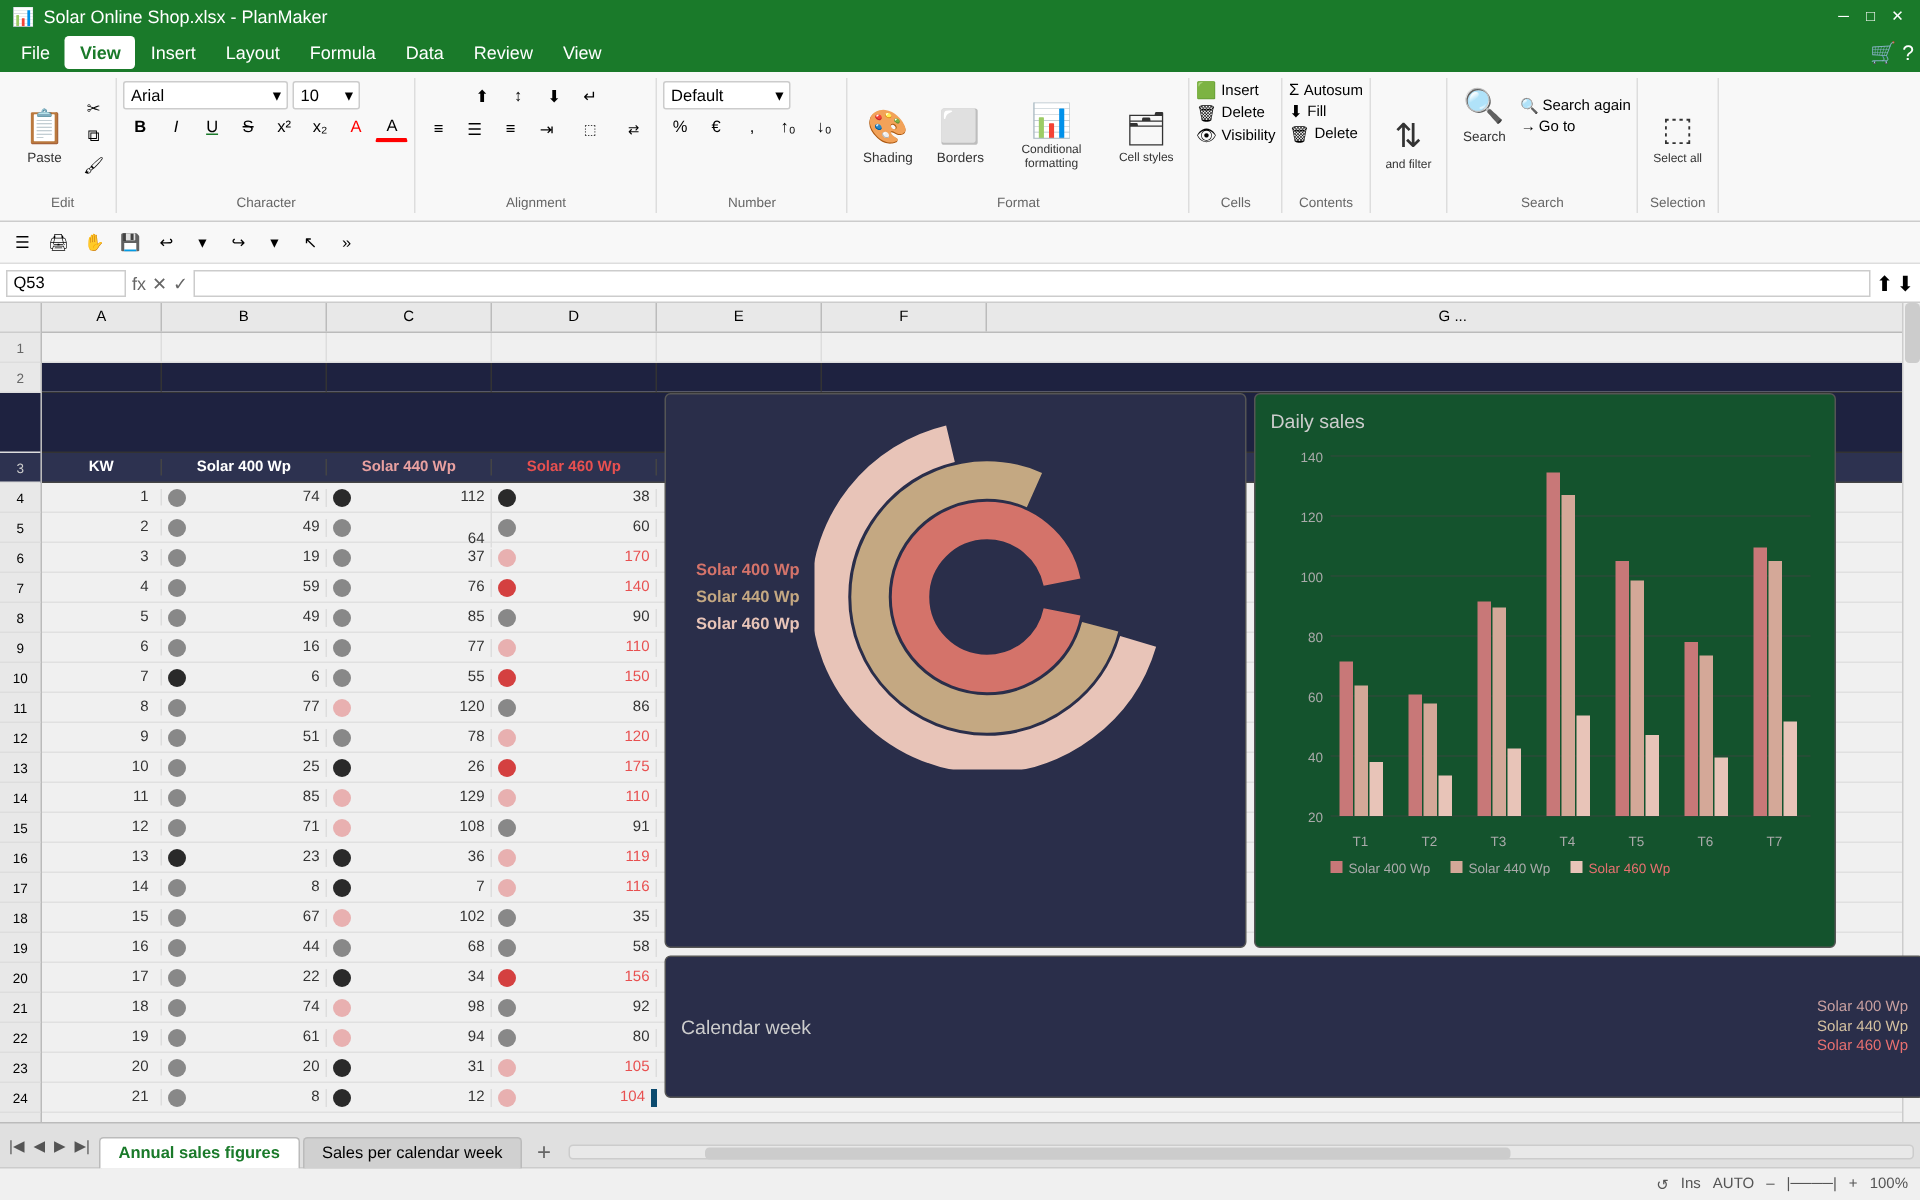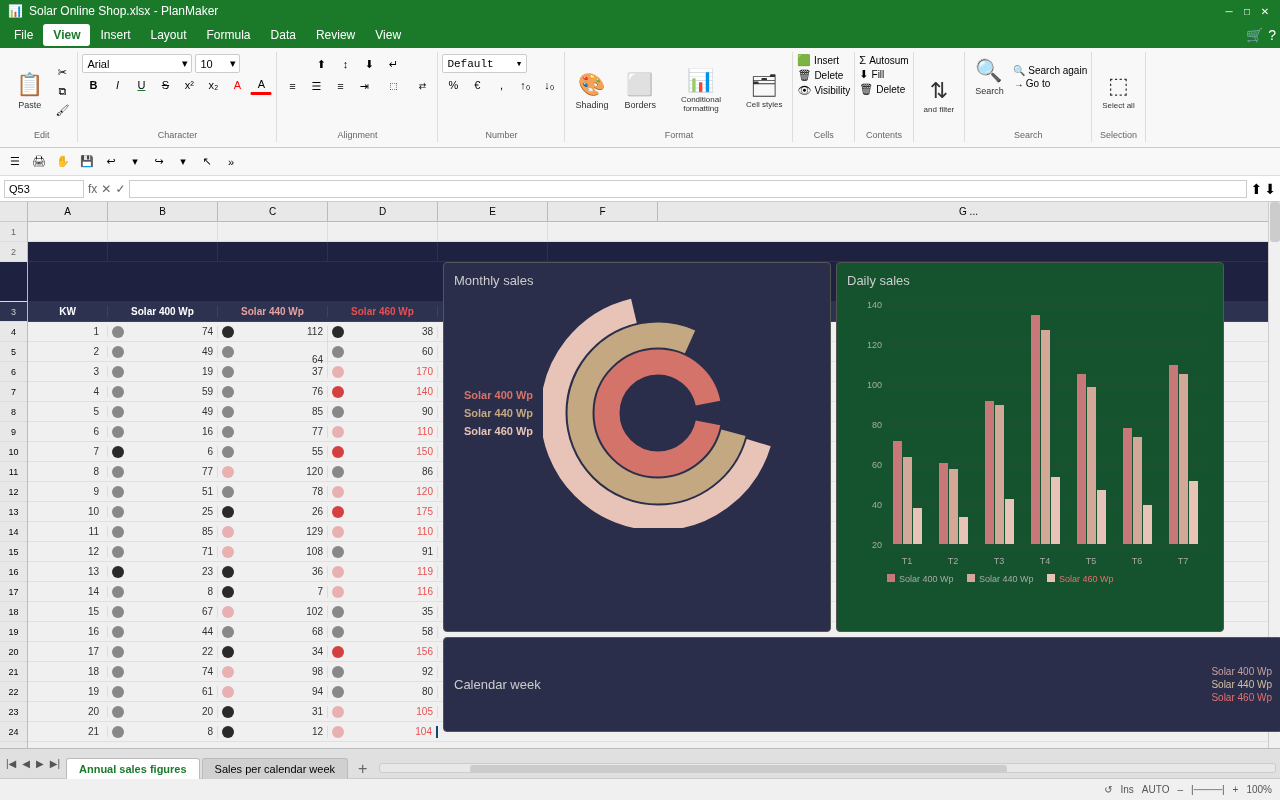--- a/index.html
+++ b/index.html
@@ -261,21 +261,21 @@
           <div class="fmt-btn">⇥</div>
           <div class="fmt-btn" style="font-size:9px; width:32px;">⬚</div>
           <div class="fmt-btn" style="font-size:9px;">⇄</div>
         </div>
       </div>
       <div class="rg-label">Alignment</div>
     </div>
 
     <div class="rg">
       <div class="rg-body" style="flex-direction:column; gap:2px; align-items:flex-start;">
-        <div class="dropdown-btn" style="width:85px;font-family:Liberation Mono, monospace;">
+        <div class="dropdown-btn" style="width:85px;">
           <span>Default</span>
           <span style="margin-left:auto;">▾</span>
         </div>
         <div style="display:flex; gap:2px;">
           <div class="fmt-btn">%</div>
           <div class="fmt-btn">€</div>
           <div class="fmt-btn">,</div>
           <div class="fmt-btn">↑₀</div>
           <div class="fmt-btn">↓₀</div>
         </div>
@@ -811,34 +811,33 @@
           <div style="height: 20px; display: flex; align-items: center; border-bottom: 1px solid rgb(224, 224, 224);">
       <div style="width:80px; border-right:1px solid #ddd; text-align:right; padding-right:8px; font-size:10px; color:#333;">21</div>
       <div style="width:110px; border-right:1px solid #ddd; display:flex; align-items:center; padding:0 4px; gap:3px;">
         <span style="display:inline-block; width:12px; height:12px; border-radius:50%; background:#888; flex-shrink:0;"></span>
         <span style="flex:1; text-align:right; font-size:10px; color:#333;">8</span>
       </div>
       <div style="width:110px; border-right:1px solid #ddd; display:flex; align-items:center; padding:0 4px; gap:3px;">
         <span style="display:inline-block; width:12px; height:12px; border-radius:50%; background:#2a2a2a; flex-shrink:0;"></span>
         <span style="flex:1; text-align:right; font-size:10px; color:#333;">12</span>
       </div>
-      <div style="width:110px; border-right:2px solid #0c4a6e; display:flex; padding:0 4px; gap:3px;">
+      <div style="width:110px; border-right:4px solid #0c4a6e; display:flex; padding:0 4px; gap:3px;">
         <span style="display:inline-block; width:12px; height:12px; border-radius:50%; background:#e8b0b0; flex-shrink:0;"></span>
         <span style="flex:1; text-align:right; font-size:10px; color:#e85050;">104</span>
       </div>
       <div style="flex:1;"></div>
     </div>
         </div>
 
     </div>
 
     <div style="position:absolute; top:60px; left:415px; width:840px; height:395px; display:flex; gap:5px; z-index:10;">
 
       <div style="width:388px; height:370px; background:#2a2e4a; border:1px solid #555; border-radius:4px; padding:10px; color:white;">
-        <div style="font-size:13px; color:#ccc; margin-bottom:6px;">Monthly sales</div>
         <div style="display:flex; align-items:center; gap:10px; margin-top:10px;">
 
           <div style="margin-left:10px;">
             <div style="font-size:11px; font-weight:bold; color:#d4736a; margin:6px 0;">Solar 400 Wp</div>
             <div style="font-size:11px; font-weight:bold; color:#c4a882; margin:6px 0;">Solar 440 Wp</div>
             <div style="font-size:11px; font-weight:bold; color:#e8c4b8; margin:6px 0;">Solar 460 Wp</div>
           </div>
 
           <svg width="230" height="230" viewBox="0 0 230 230">
 

